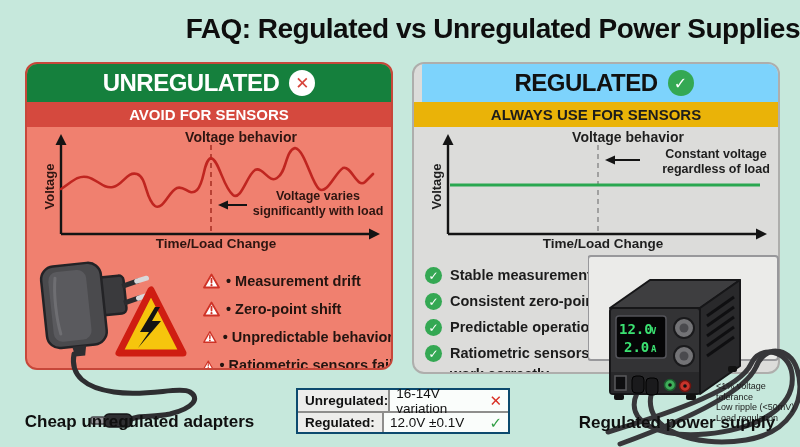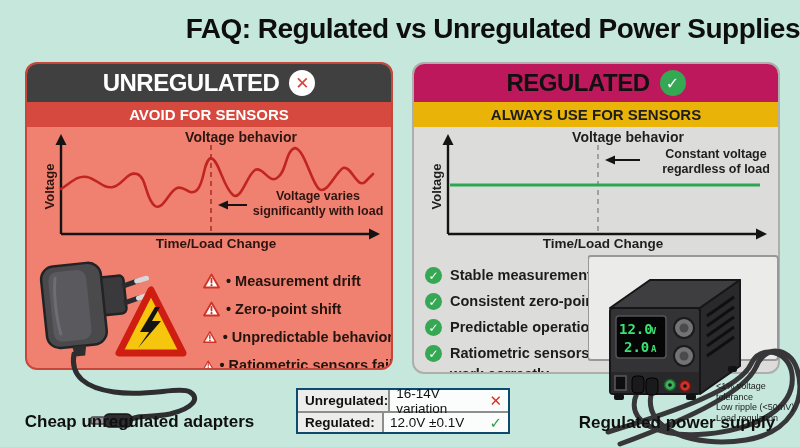--- a/index.html
+++ b/index.html
@@ -10,22 +10,22 @@
   .main-title { position:absolute; left:0; top:13px; width:800px; text-align:right;
     font-size:28px; font-weight:bold; color:#0e0e0e; letter-spacing:-0.5px; }
 
   
   .panel { position:absolute; top:62px; width:368px; border-radius:12px; overflow:hidden; }
   .panel-unreg { left:25px; height:308px; background:#f0806f; border:2px solid #c7473a; }
   .panel-reg   { left:412px; height:312px; background:#dcdcda; border:2px solid #aeaeac; }
 
   .panel-header { position:absolute; left:0; top:0; width:100%; height:38px;
     display:flex; align-items:center; justify-content:center; gap:10px; }
-  .panel-unreg .panel-header { background:#404040; }
-  .panel-reg   .panel-header { background:#be185d; }
+  .panel-unreg .panel-header { background:#15803d; }
+  .panel-reg   .panel-header { background:#7dd3fc;margin-left:8px; }
   .panel-header .htxt { font-size:24px; font-weight:bold; letter-spacing:-0.5px; }
   .panel-unreg .htxt { color:#ffffff; }
   .panel-reg   .htxt { color:#111111; }
 
   .badge { width:26px; height:26px; border-radius:50%; display:flex; align-items:center; justify-content:center;
     font-weight:bold; }
   .badge-cross { background:#ffffff; color:#d8453c; font-size:17px; }
   .badge-check { background:#34a853; color:#ffffff; font-size:16px; }
 
   .panel-sub { position:absolute; left:0; top:38px; width:100%; height:25px;

